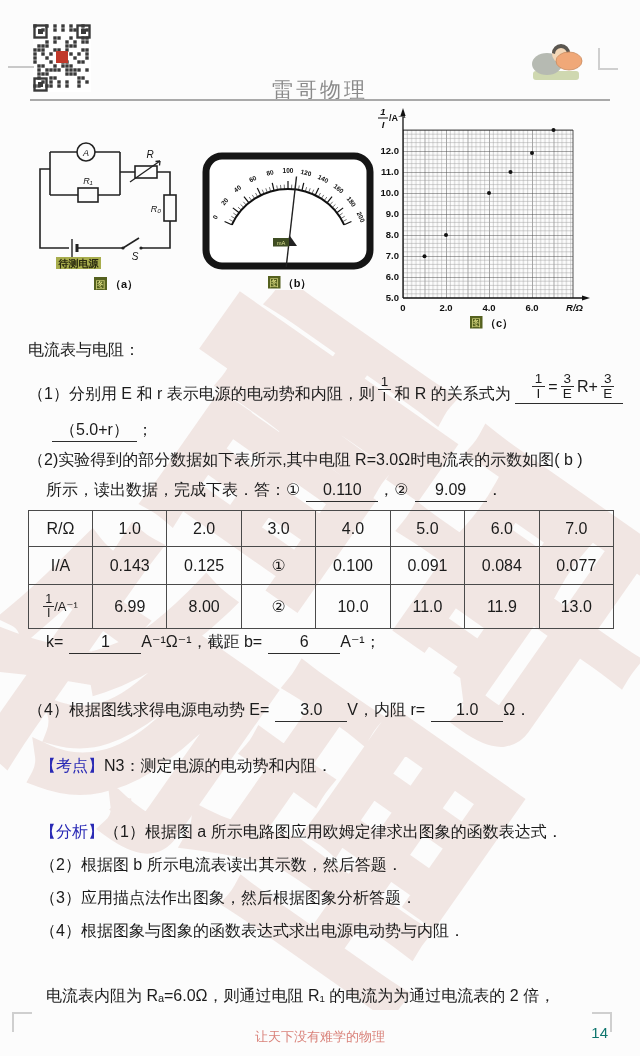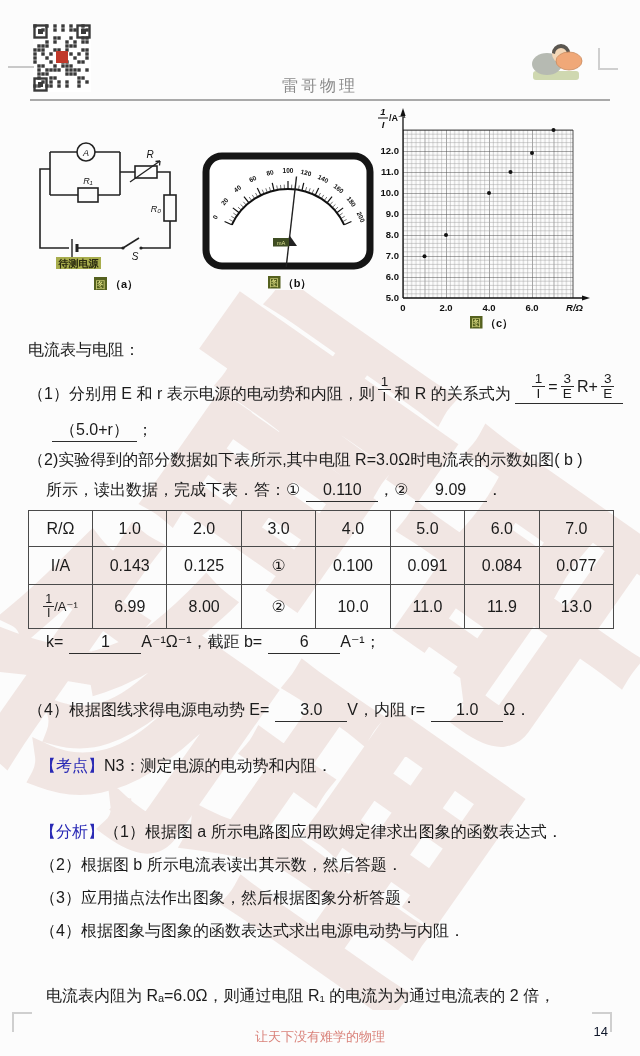--- a/index.html
+++ b/index.html
@@ -2,21 +2,21 @@
 <html><head>
 <meta charset="utf-8">
 <style>
   html,body{margin:0;padding:0;background:#e8e8e8;}
   .page{position:relative;width:640px;height:1056px;background:#fcfcfc;margin:0 auto;
         font-family:"Liberation Sans","DejaVu Sans",sans-serif;color:#1b1b1b;overflow:hidden;}
   .layer{position:absolute;inset:0;z-index:1;}
   .wm{position:absolute;z-index:0;pointer-events:none;}
   .crop{position:absolute;z-index:2;}
   .title{position:absolute;top:76px;left:0;width:100%;text-align:center;
-         font-size:16px;letter-spacing:3px;color:#8a8a8a;}
+         font-size:21px;letter-spacing:3px;color:#8a8a8a;}
   .hrule{position:absolute;top:99px;left:30px;width:580px;height:2px;background:#a9a9a9;}
   .line{position:absolute;left:28px;font-size:16px;line-height:1.25;white-space:nowrap;color:#1b1b1b;}
   .indent{left:46px;}
   .tag{color:#2a2ab5;margin-left:12px;}
   .blank{display:inline-block;min-width:56px;text-align:center;border-bottom:1.5px solid #2d2d2d;
          padding:0 8px 1px 8px;margin-left:6px;}
   .flexline{display:flex;align-items:flex-end;}
   .frac{display:inline-flex;flex-direction:column;align-items:center;font-size:13.5px;
         line-height:1.05;margin:0 3px;vertical-align:middle;}
   .frac .num{border-bottom:1.2px solid #2d2d2d;padding:0 3px;}
@@ -24,21 +24,21 @@
             padding:2px 6px 2px 14px;margin-left:4px;}
   .tbl{position:absolute;left:28px;top:510px;width:585px;display:grid;
        grid-template-columns:64px repeat(7,1fr);border-top:1px solid #4a4a4a;border-left:1px solid #4a4a4a;
        font-size:16px;z-index:1;}
   .tbl .c{border-right:1px solid #4a4a4a;border-bottom:1px solid #4a4a4a;display:flex;
           align-items:center;justify-content:center;background:transparent;}
   .tfrac{display:inline-flex;flex-direction:column;align-items:center;font-size:12.5px;line-height:1.05;}
   .tfrac .num{border-bottom:1px solid #2d2d2d;padding:0 2px;}
   .footer{position:absolute;top:1028px;left:0;width:100%;text-align:center;
           font-size:13px;color:#d9827a;z-index:1;}
-  .pagenum{position:absolute;top:1024px;right:32px;font-size:13px;color:#0f172a;z-index:1;}
+  .pagenum{position:absolute;top:1024px;right:32px;font-size:15px;color:#0f766e;z-index:1;}
   svg text{font-family:"Liberation Sans","DejaVu Sans",sans-serif;}
 </style>
 </head>
 <body>
 
 <div class="page">
 
   <svg class="wm" style="left:-30px;top:290px" width="700" height="720" viewBox="0 0 700 720">
     <g transform="rotate(35 350 360)" fill="none" stroke="#f1e6e3" stroke-width="13" font-size="270" font-weight="bold">
       <text x="80" y="300">雷哥</text>

